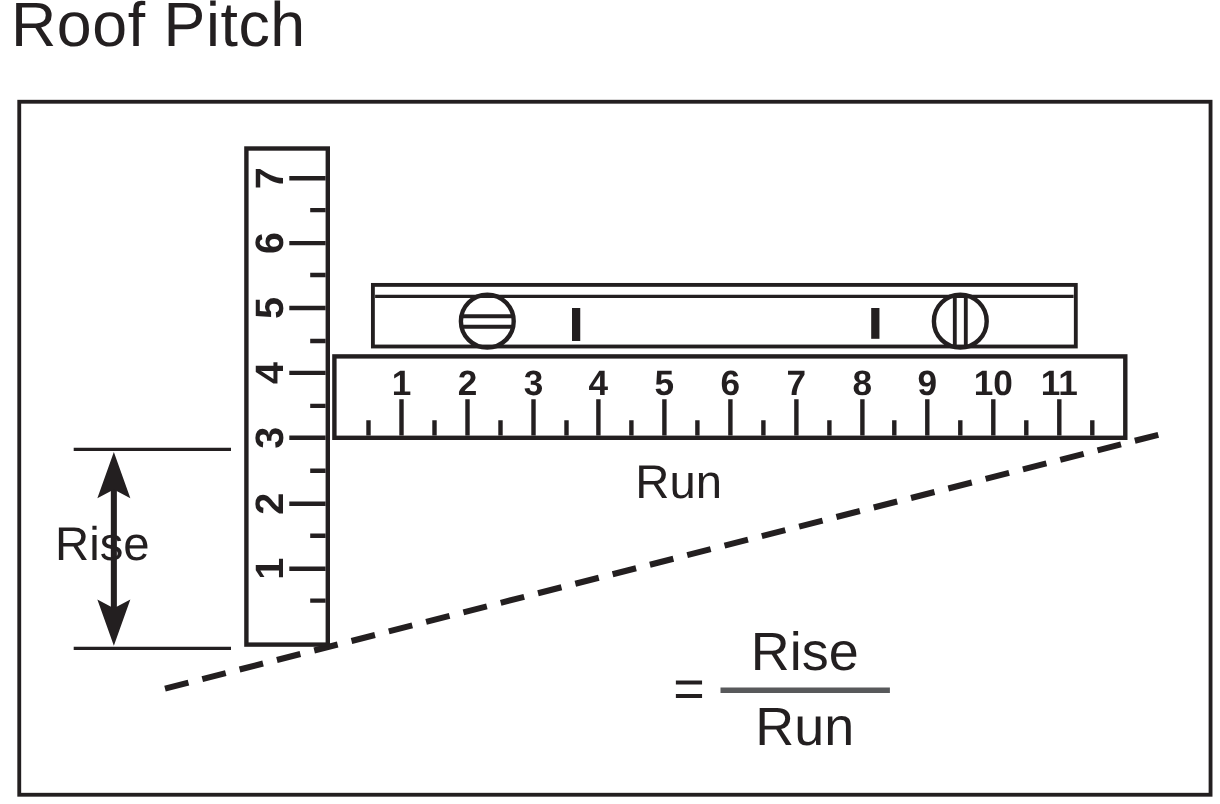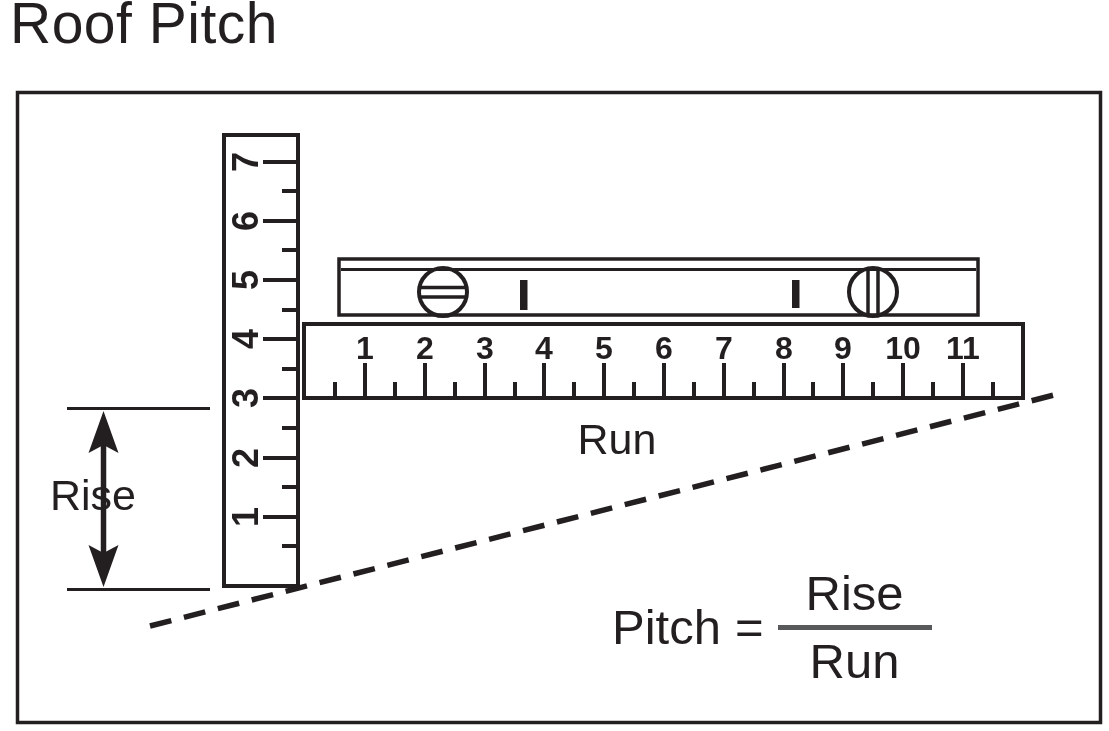--- a/index.html
+++ b/index.html
@@ -82,20 +82,19 @@
     <line x1="103.5" y1="442" x2="103.5" y2="556" class="st" stroke-width="5.5"></line>
     <polygon points="103.5,411 88.5,453 103.5,445 118.5,453" class="fl"></polygon>
     <polygon points="103.5,587 88.5,545 103.5,553 118.5,545" class="fl"></polygon>
   </g>
 </svg>
 
 <div class="abs" id="rise-label">Rise</div>
 <div class="abs" id="run-label">Run</div>
 
 <div class="abs" id="formula">
-  <span>Pitch</span>
   <span>=</span>
   <div class="frac">
     <span>Rise</span>
     <div class="bar"></div>
     <span>Run</span>
   </div>
 </div>
 
 </body></html>

